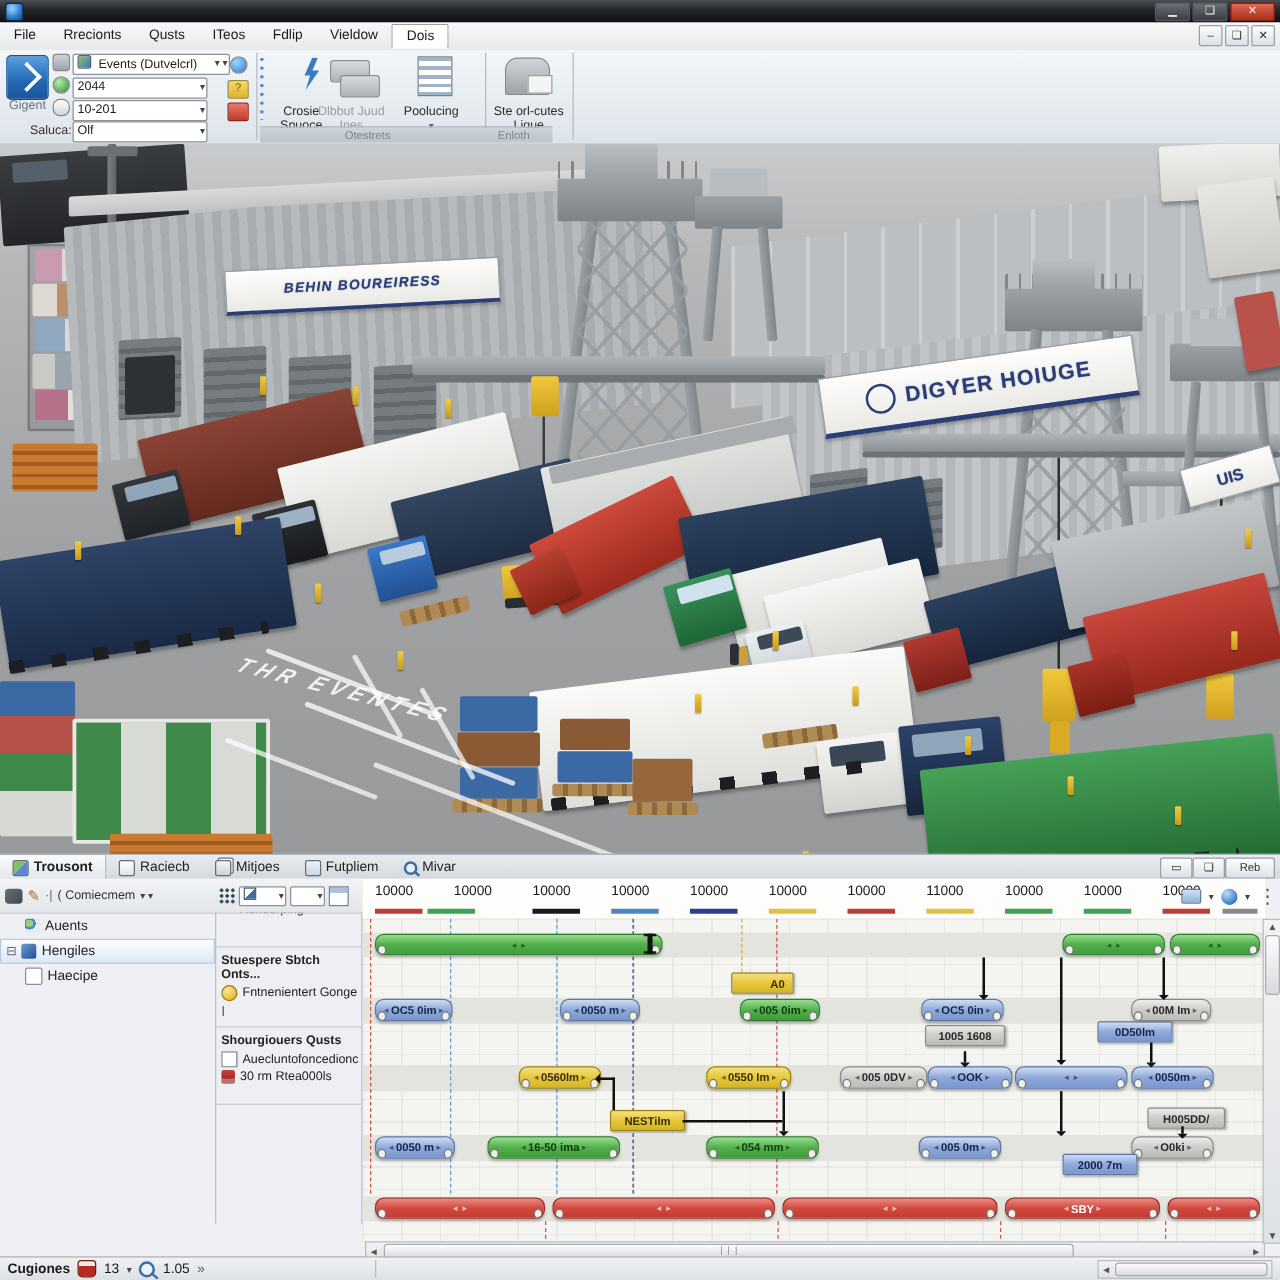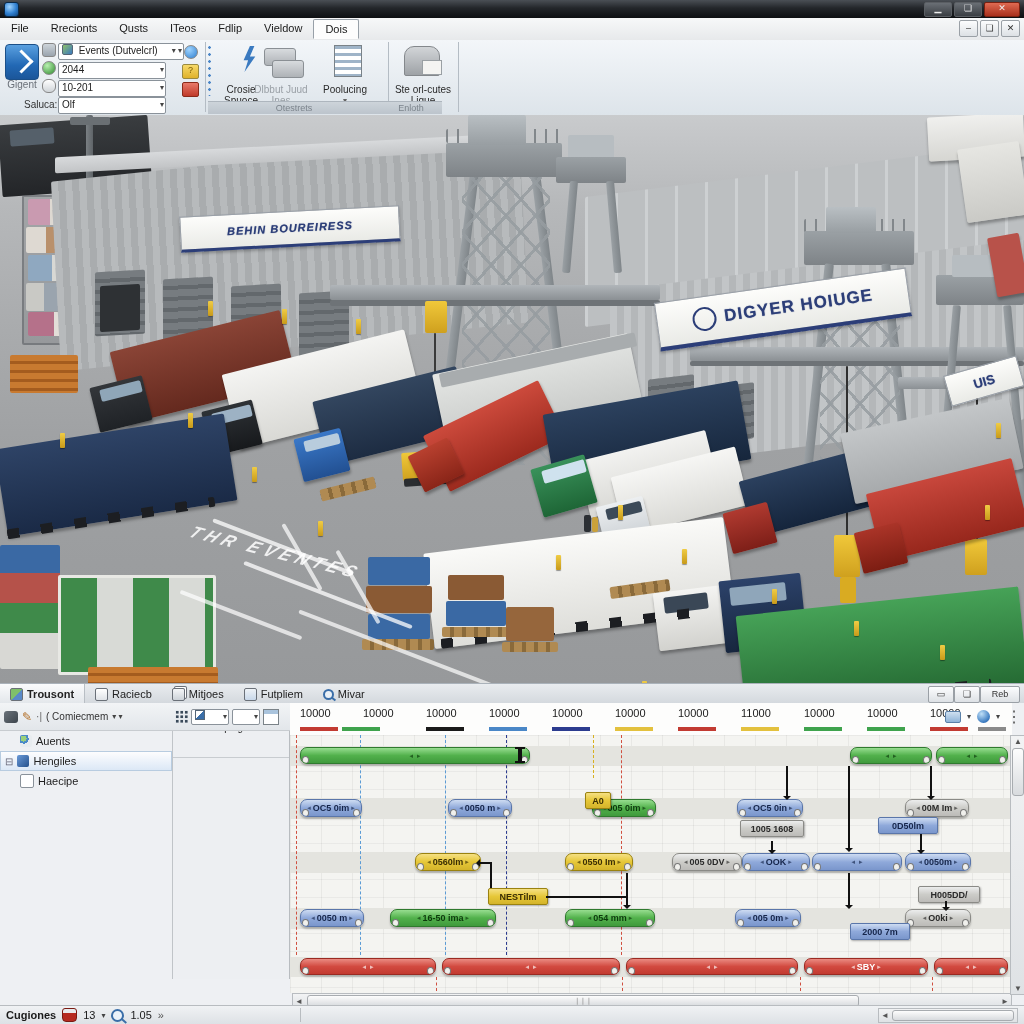--- a/index.html
+++ b/index.html
@@ -412,20 +412,42 @@
         <div class="rrow">
           <div class="ric" style="background: radial-gradient(circle at 35% 30%, rgb(191, 224, 248), rgb(42, 112, 192));"></div>
           <span style="font-weight: bold;">Even Caoount</span>
         </div>
         <div class="rrow">
           <div class="ric" style="background: none;"></div>
           <span>Aundorping</span>
         </div>
         <div style="position: absolute; right: 2px; top: 2px; color: rgb(136, 136, 136);">⋮</div>
       </div>
+      <div class="rgroup" style="height: 64px;">
+        <div class="rhead">Stuespere Sbtch Onts...</div>
+        <div class="rrow">
+          <div class="ric" style="background: radial-gradient(circle at 35% 30%, rgb(255, 232, 154), rgb(216, 168, 24)); border: 1px solid rgb(160, 122, 0);"></div>
+          <span>Fntnenientert Gonge</span>
+        </div>
+        <div class="rrow">
+          <div class="ric" style="background: none; border-radius: 0px; color: rgb(102, 102, 119); font-size: 11px; width: auto;">Ⅰ</div>
+          <span></span>
+        </div>
+      </div>
+      <div class="rgroup" style="height: 62px;">
+        <div class="rhead">Shourgiouers Qusts</div>
+        <div class="rrow">
+          <div class="ric" style="background: rgb(255, 255, 255); border: 1px solid rgb(122, 130, 136); border-radius: 1px;"></div>
+          <span>Auecluntofoncedionc</span>
+        </div>
+        <div class="rrow">
+          <div class="ric" style="background: linear-gradient(rgb(200, 68, 58), rgb(138, 31, 22)); border-radius: 2px; box-shadow: rgba(255, 255, 255, 0.35) 0px -4px 0px inset;"></div>
+          <span>30 rm Rtea000ls</span>
+        </div>
+      </div>
     </div>
 
   <div class="abs" style="left:172px;top:0;width:118px;height:28px;border-bottom:1px solid #c8ccd0;background:linear-gradient(180deg,#f2f4f6,#e2e6ea);display:flex;align-items:center;gap:3px;padding:0 3px;box-sizing:border-box;">
     <span class="grid9"></span>
     <span class="combo" style="position:relative;width:30px;height:14px;"><span style="display:inline-block;width:8px;height:8px;background:linear-gradient(135deg,#fff 50%,#3a6ea8 50%);border:1px solid #567;"></span><span class="da">▾</span></span>
     <span class="combo" style="position:relative;width:20px;height:14px;">
         <span class="da">▾</span>
       </span>
     <span class="calcico"></span>
   </div>
@@ -592,21 +614,21 @@
       <div class="bar red" style="left: 514px; top: 223px; width: 122px; height: 15px;">
         <i>◂</i>
         <b>SBY</b>
         <i>▸</i>
       </div>
       <div class="bar red" style="left: 644px; top: 223px; width: 72px; height: 15px;">
         <i>◂</i>
         <b></b>
         <i>▸</i>
       </div>
-      <div class="tag yellow" style="left: 295px; top: 57px; width: 24px;">A0</div>
+      <div class="tag yellow" style="left: 295px; top: 43px; width: 24px; padding-left: 24px;">A0</div>
       <div class="tag gray" style="left: 450px; top: 85px; width: 62px;">1005 1608</div>
       <div class="tag blue" style="left: 588px; top: 82px; width: 58px;">0D50lm</div>
       <div class="tag yellow" style="left: 198px; top: 153px; width: 58px;">NESTilm</div>
       <div class="tag gray" style="left: 628px; top: 151px; width: 60px;">H005DD/</div>
       <div class="tag blue" style="left: 560px; top: 188px; width: 58px;">2000 7m</div>
       <div class="conn" style="left: 496px; top: 31px; width: 2px; height: 30px;"></div>
       <div class="ah" style="border-top-color: rgb(17, 17, 17); left: 493px; top: 61px;"></div>
       <div class="conn" style="left: 558px; top: 31px; width: 2px; height: 82px;"></div>
       <div class="ah" style="border-top-color: rgb(17, 17, 17); left: 555px; top: 113px;"></div>
       <div class="conn" style="left: 640px; top: 31px; width: 2px; height: 30px;"></div>

